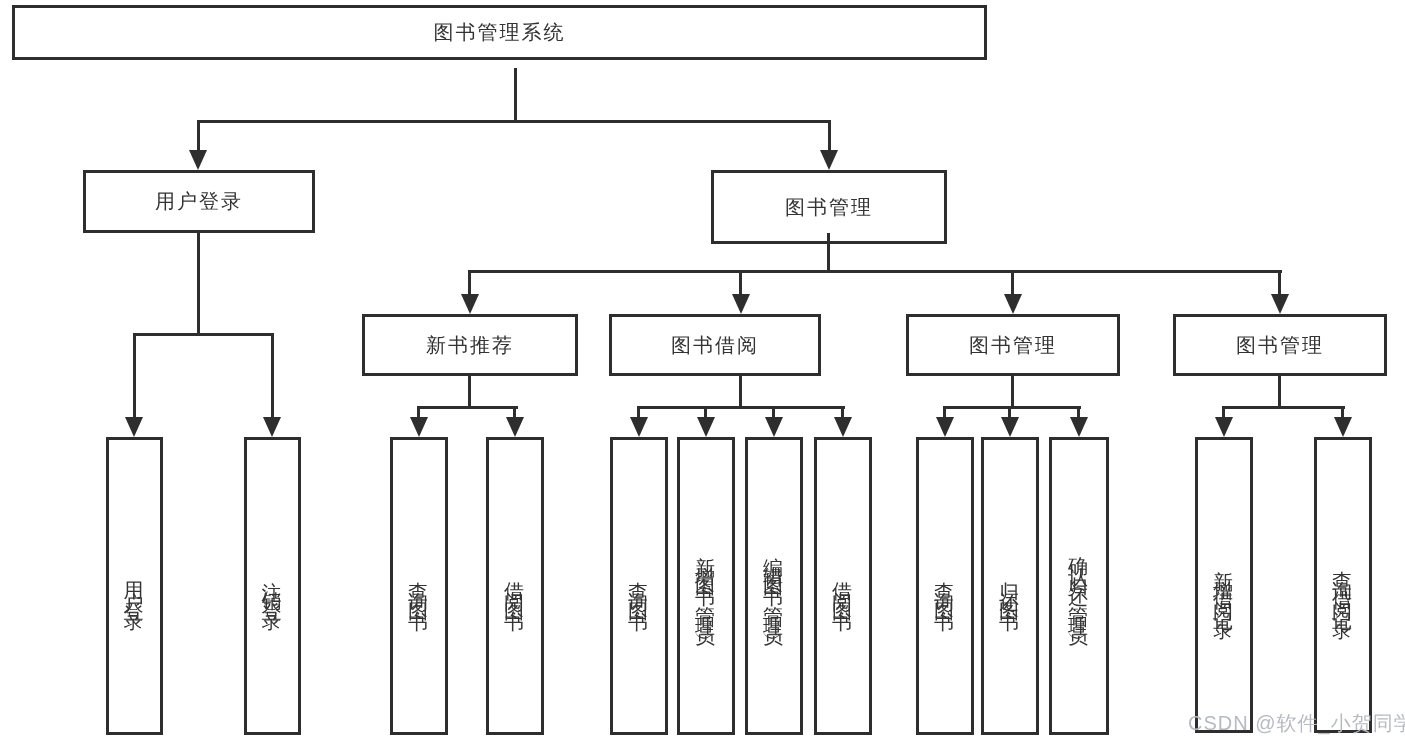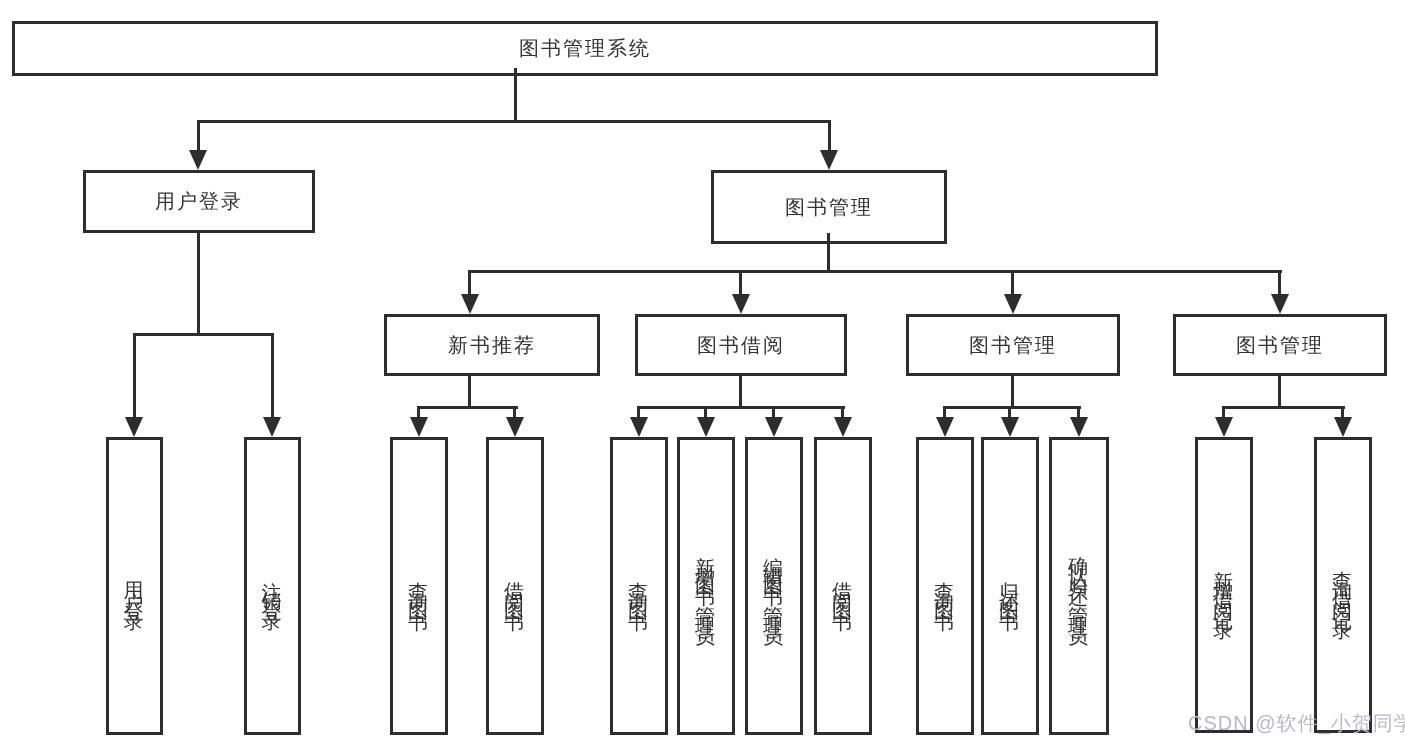--- a/index.html
+++ b/index.html
@@ -34,21 +34,21 @@
   .watermark{
     position:absolute;font-size:20px;color:var(--wm);
     letter-spacing:1px;white-space:nowrap;
   }
 </style>
 </head>
 <body>
 
 <div class="stage">
 
-  <div class="node h" style="left:12px;top:21px;width:1146px;height:55px">
+  <div class="node h" style="left:12px;top:5px;width:975px;height:55px">
     <span>图书管理系统</span>
   </div>
 
   <div class="ln" style="left:514px;top:68px;width:3px;height:55px"></div>
   <div class="ln" style="left:197px;top:120px;width:634px;height:3px"></div>
   <div class="ln" style="left:197px;top:120px;width:3px;height:30px"></div>
   <div class="ar" style="left:189px;top:150px"></div>
   <div class="ln" style="left:828px;top:120px;width:3px;height:30px"></div>
   <div class="ar" style="left:820px;top:150px"></div>
 
@@ -70,24 +70,24 @@
   <div class="ln" style="left:469px;top:270px;width:813px;height:3px"></div>
   <div class="ln" style="left:468px;top:270px;width:3px;height:24px"></div>
   <div class="ar" style="left:461px;top:294px"></div>
   <div class="ln" style="left:739px;top:270px;width:3px;height:24px"></div>
   <div class="ar" style="left:732px;top:294px"></div>
   <div class="ln" style="left:1011px;top:270px;width:3px;height:24px"></div>
   <div class="ar" style="left:1004px;top:294px"></div>
   <div class="ln" style="left:1278px;top:270px;width:3px;height:24px"></div>
   <div class="ar" style="left:1271px;top:294px"></div>
 
-  <div class="node h" style="left:384px;top:314px;width:216px;height:62px">
+  <div class="node h" style="left:362px;top:314px;width:216px;height:62px">
     <span>新书推荐</span>
   </div>
-  <div class="node h" style="left:635px;top:314px;width:212px;height:62px">
+  <div class="node h" style="left:609px;top:314px;width:212px;height:62px">
     <span>图书借阅</span>
   </div>
   <div class="node h" style="left:906px;top:314px;width:214px;height:62px">
     <span>图书管理</span>
   </div>
   <div class="node h" style="left:1173px;top:314px;width:214px;height:62px">
     <span>图书管理</span>
   </div>
 
   <div class="ln" style="left:468px;top:376px;width:3px;height:33px"></div>

